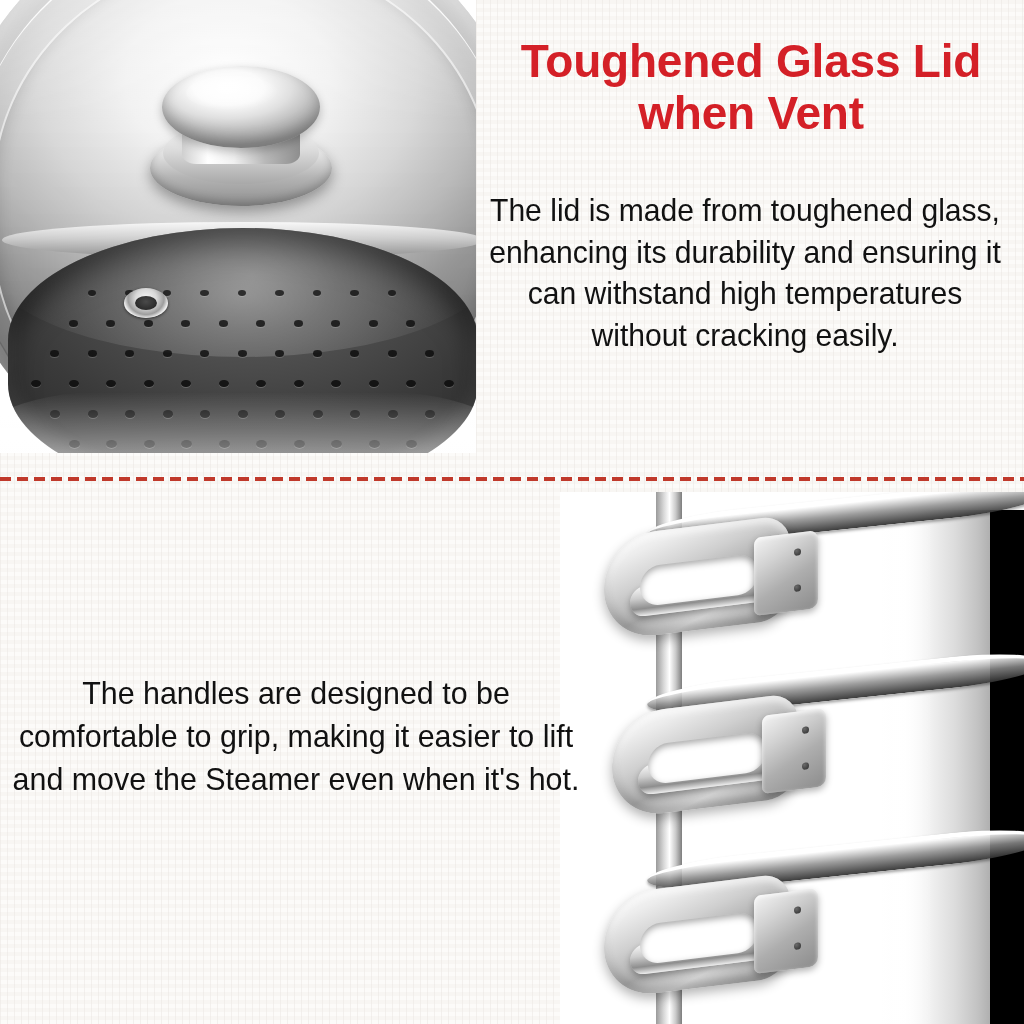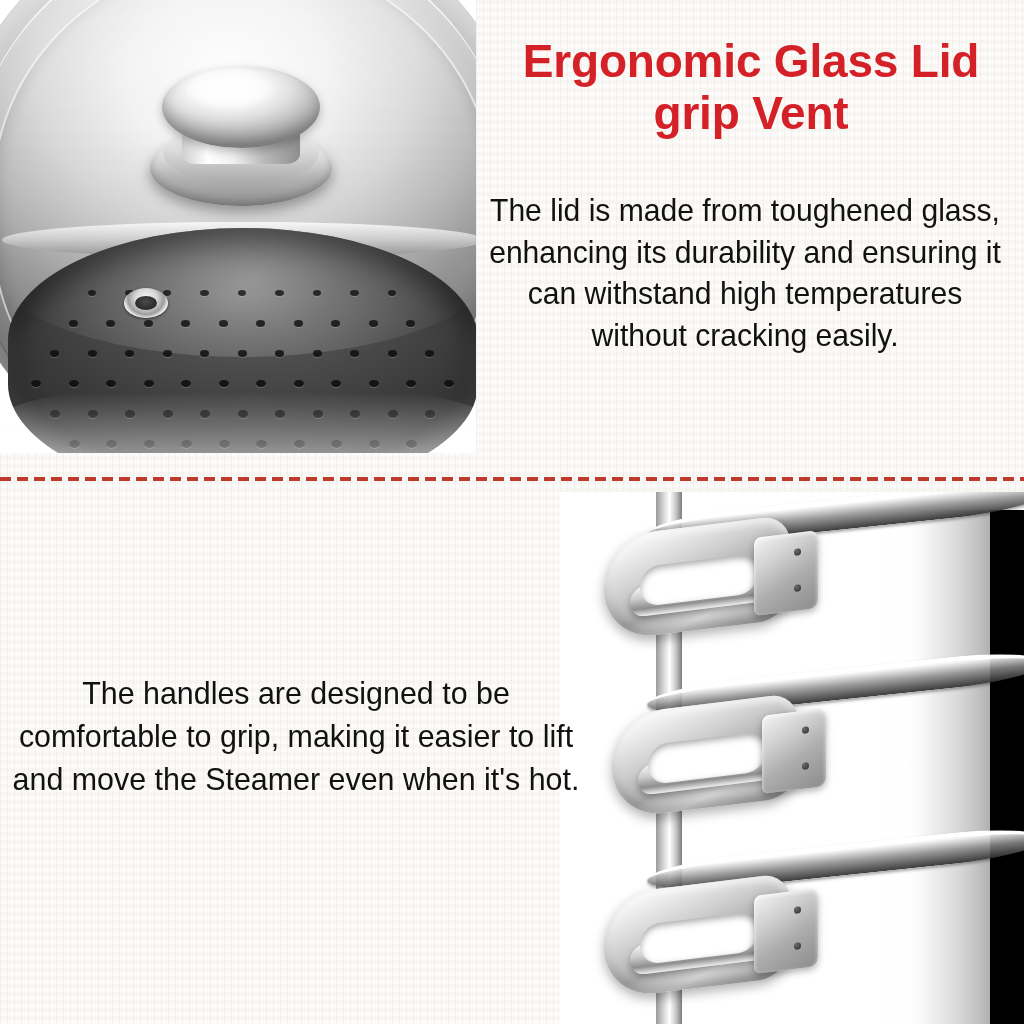--- a/index.html
+++ b/index.html
@@ -329,22 +329,22 @@
       <div class="bar"></div>
       <div class="hole-in"></div>
       <div class="plate">
         <span class="rivet" style="left:40px;top:16px;"></span>
         <span class="rivet" style="left:40px;top:52px;"></span>
       </div>
     </div>
   </div>
 
   <div id="title-lid">
-    <div>Ergonomic Glass Lid</div>
-    <div>grip Vent</div>
+    <div>Toughened Glass Lid</div>
+    <div>when Vent</div>
   </div>
 
   <div id="body-lid">The lid is made from toughened glass, enhancing its durability and ensuring it can withstand high temperatures without cracking easily.</div>
 
 
   <div id="body-erg">The handles are designed to be comfortable to grip, making it easier to lift and move the Steamer even when it's hot.</div>
 
   <div id="divider"></div>
 
   <div class="texture"></div>

